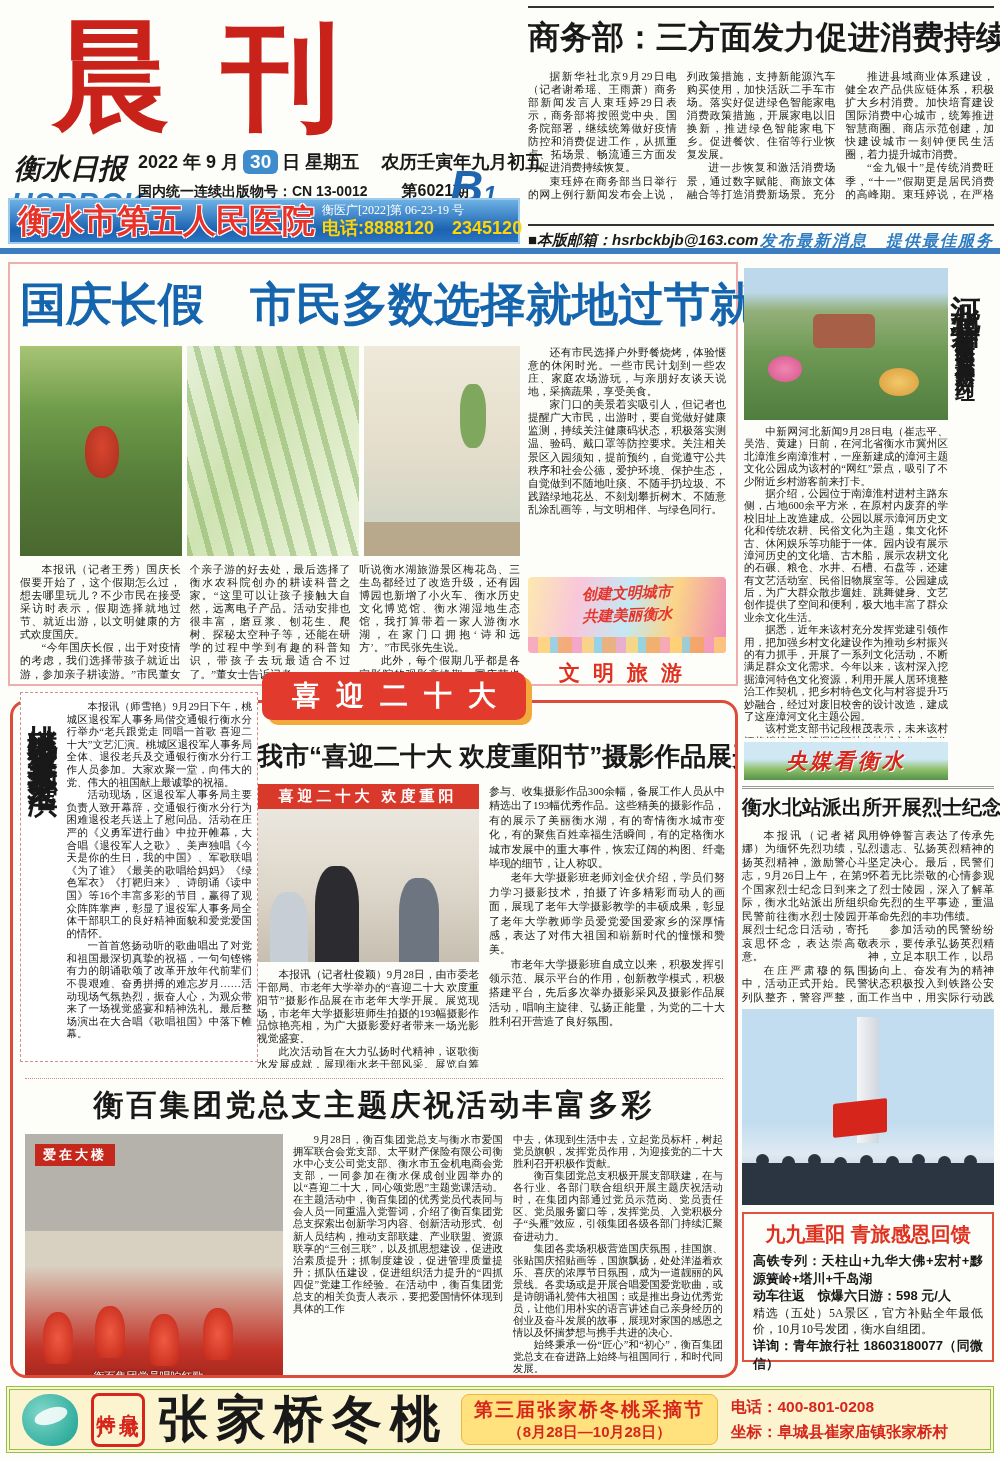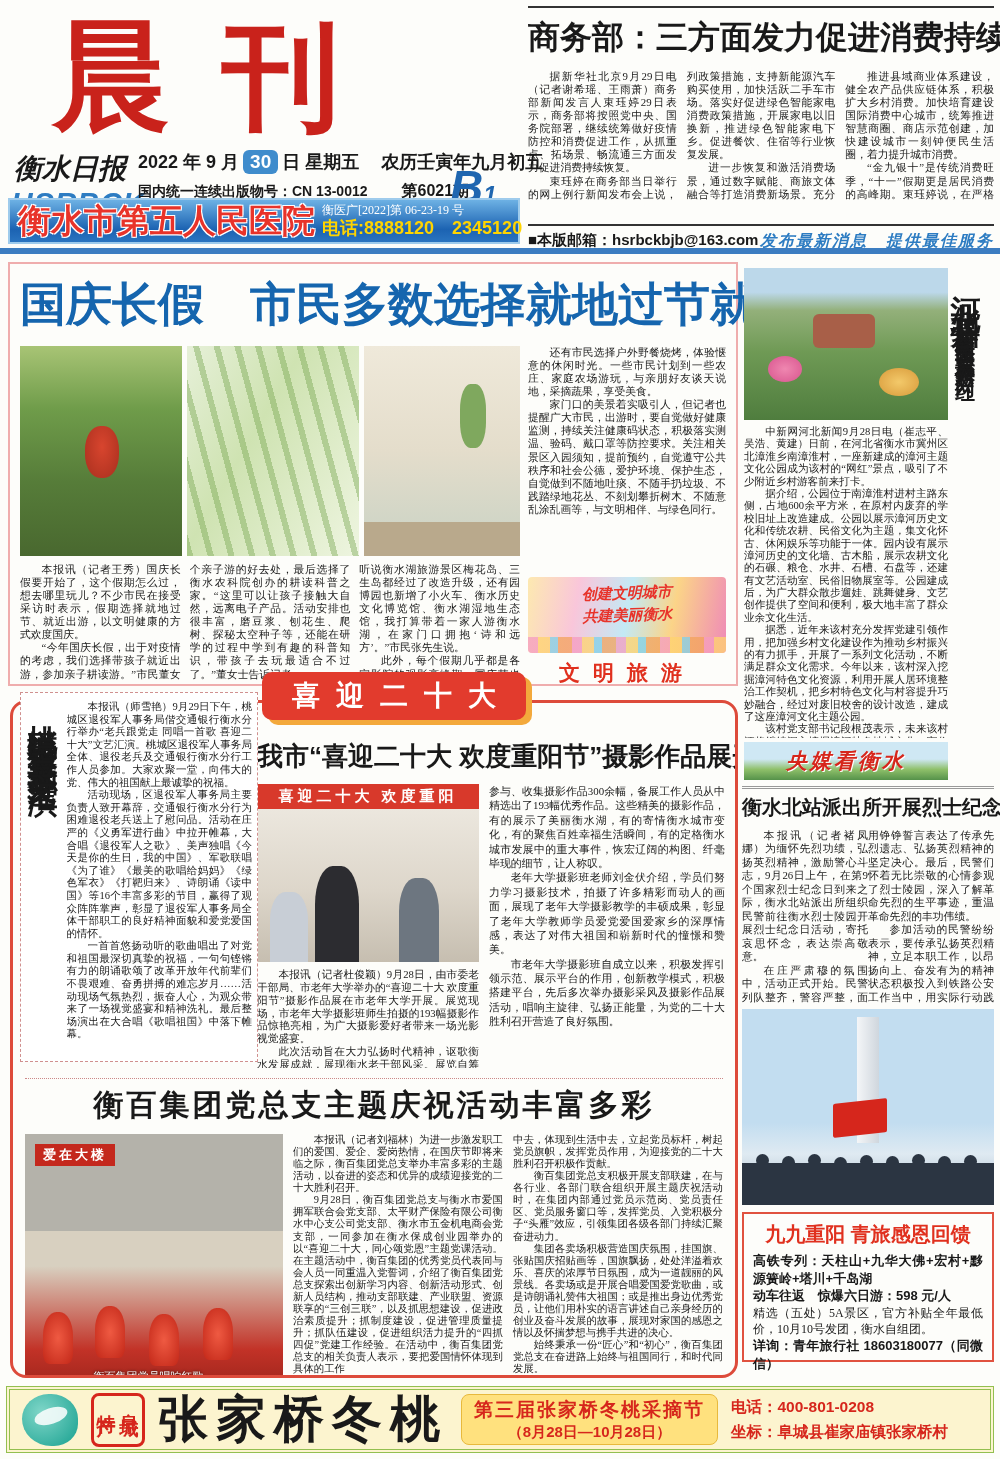--- a/index.html
+++ b/index.html
@@ -22,21 +22,21 @@
   .hospital-name { font-size:33px; font-weight:bold; color:#e8332a; font-family:"Liberation Sans", sans-serif; white-space:nowrap; text-shadow:-1px -1px 0 #fff,1px -1px 0 #fff,-1px 1px 0 #fff,1px 1px 0 #fff; }
   .hospital-right { margin-left:7px; display:flex; flex-direction:column; line-height:1.15; }
   .hospital-license { font-size:12px; color:#fff; white-space:nowrap; }
   .hospital-phone { font-size:18px; font-weight:bold; color:#ffd400; font-family:"Liberation Sans", sans-serif; white-space:nowrap; }
 
   .top-article { position:absolute; left:528px; top:6px; width:466px; }
   .top-title { border-top:2px solid #333; padding-top:8px; font-size:32px; font-weight:bold; text-align:center; font-family:"DejaVu Serif", serif; white-space:nowrap; }
   .top-cols { display:flex; gap:10px; margin-top:10px; height:130px; overflow:hidden; }
   .top-col { flex:1; font-size:10.8px; line-height:1.21; }
   .mailbox { position:absolute; left:528px; top:224px; width:466px; border-top:2px solid #333; padding-top:5px; display:flex; justify-content:space-between; font-family:"Liberation Sans", sans-serif; }
-  .mail-label { font-weight:bold; font-size:15px; }
+  .mail-label { font-weight:bold; font-size:15px;font-style:italic; }
   .mail-slogan { font-weight:bold; font-style:italic; font-size:16px; color:#2d7cc2; letter-spacing:2px; }
   .blue-band { position:absolute; left:0; top:248px; width:1000px; height:6px; background:#3c7dc1; }
 
   
   .main-box { position:absolute; left:8px; top:262px; width:730px; height:424px; border:2px solid #efadad; padding:4px 10px; }
   .main-headline { text-align:center; font-size:46px; font-weight:bold; color:#1565ae; font-family:"Liberation Sans", sans-serif; margin:6px 0 10px; white-space:nowrap; }
   .main-content { display:flex; gap:8px; }
   .main-left { width:500px; }
   .photo-row { display:flex; gap:5px; height:210px; }
   .ph { position:relative; overflow:hidden; }
@@ -286,21 +286,20 @@
     <div class="hengbai-content">
       <div class="photo-hengbai">
         <div class="hb-sign">爱在大楼</div>
         <div class="hb-dancer" style="left:18px"></div>
         <div class="hb-dancer" style="left:70px;bottom:30px"></div>
         <div class="hb-dancer" style="left:124px;bottom:22px"></div>
         <div class="hb-dancer" style="left:178px;bottom:28px"></div>
         <div class="hb-caption">衡百集团党员唱响红歌。</div>
       </div>
       <div class="hb-col">
-        <p>本报讯（记者刘福林）为进一步激发职工们的爱国、爱企、爱岗热情，在国庆节即将来临之际，衡百集团党总支举办丰富多彩的主题活动，以奋进的姿态和优异的成绩迎接党的二十大胜利召开。</p>
         <p>9月28日，衡百集团党总支与衡水市爱国拥军联合会党支部、太平财产保险有限公司衡水中心支公司党支部、衡水市五金机电商会党支部，一同参加在衡水保成创业园举办的以“喜迎二十大，同心颂党恩”主题党课活动。在主题活动中，衡百集团的优秀党员代表同与会人员一同重温入党誓词，介绍了衡百集团党总支探索出创新学习内容、创新活动形式、创新人员结构，推动支部联建、产业联盟、资源联享的“三创三联”，以及抓思想建设，促进政治素质提升；抓制度建设，促进管理质量提升；抓队伍建设，促进组织活力提升的“四抓四促”党建工作经验。在活动中，衡百集团党总支的相关负责人表示，要把爱国情怀体现到具体的工作</p>
       </div>
       <div class="hb-col">
         <p style="text-indent:0">中去，体现到生活中去，立起党员标杆，树起党员旗帜，发挥党员作用，为迎接党的二十大胜利召开积极作贡献。</p>
         <p>衡百集团党总支积极开展支部联建，在与各行业、各部门联合组织开展主题庆祝活动时，在集团内部通过党员示范岗、党员责任区、党员服务窗口等，发挥党员、入党积极分子“头雁”效应，引领集团各级各部门持续汇聚奋进动力。</p>
         <p>集团各卖场积极营造国庆氛围，挂国旗、张贴国庆招贴画等，国旗飘扬，处处洋溢着欢乐、喜庆的浓厚节日氛围，成为一道靓丽的风景线。各卖场或是开展合唱爱国爱党歌曲，或是诗朗诵礼赞伟大祖国；或是推出身边优秀党员，让他们用朴实的语言讲述自己亲身经历的创业及奋斗发展的故事，展现对家国的感恩之情以及怀揣梦想与携手共进的决心。</p>
         <p>始终秉承一份“匠心”和“初心”，衡百集团党总支在奋进路上始终与祖国同行，和时代同发展。</p>
       </div>
     </div>
   </div>

